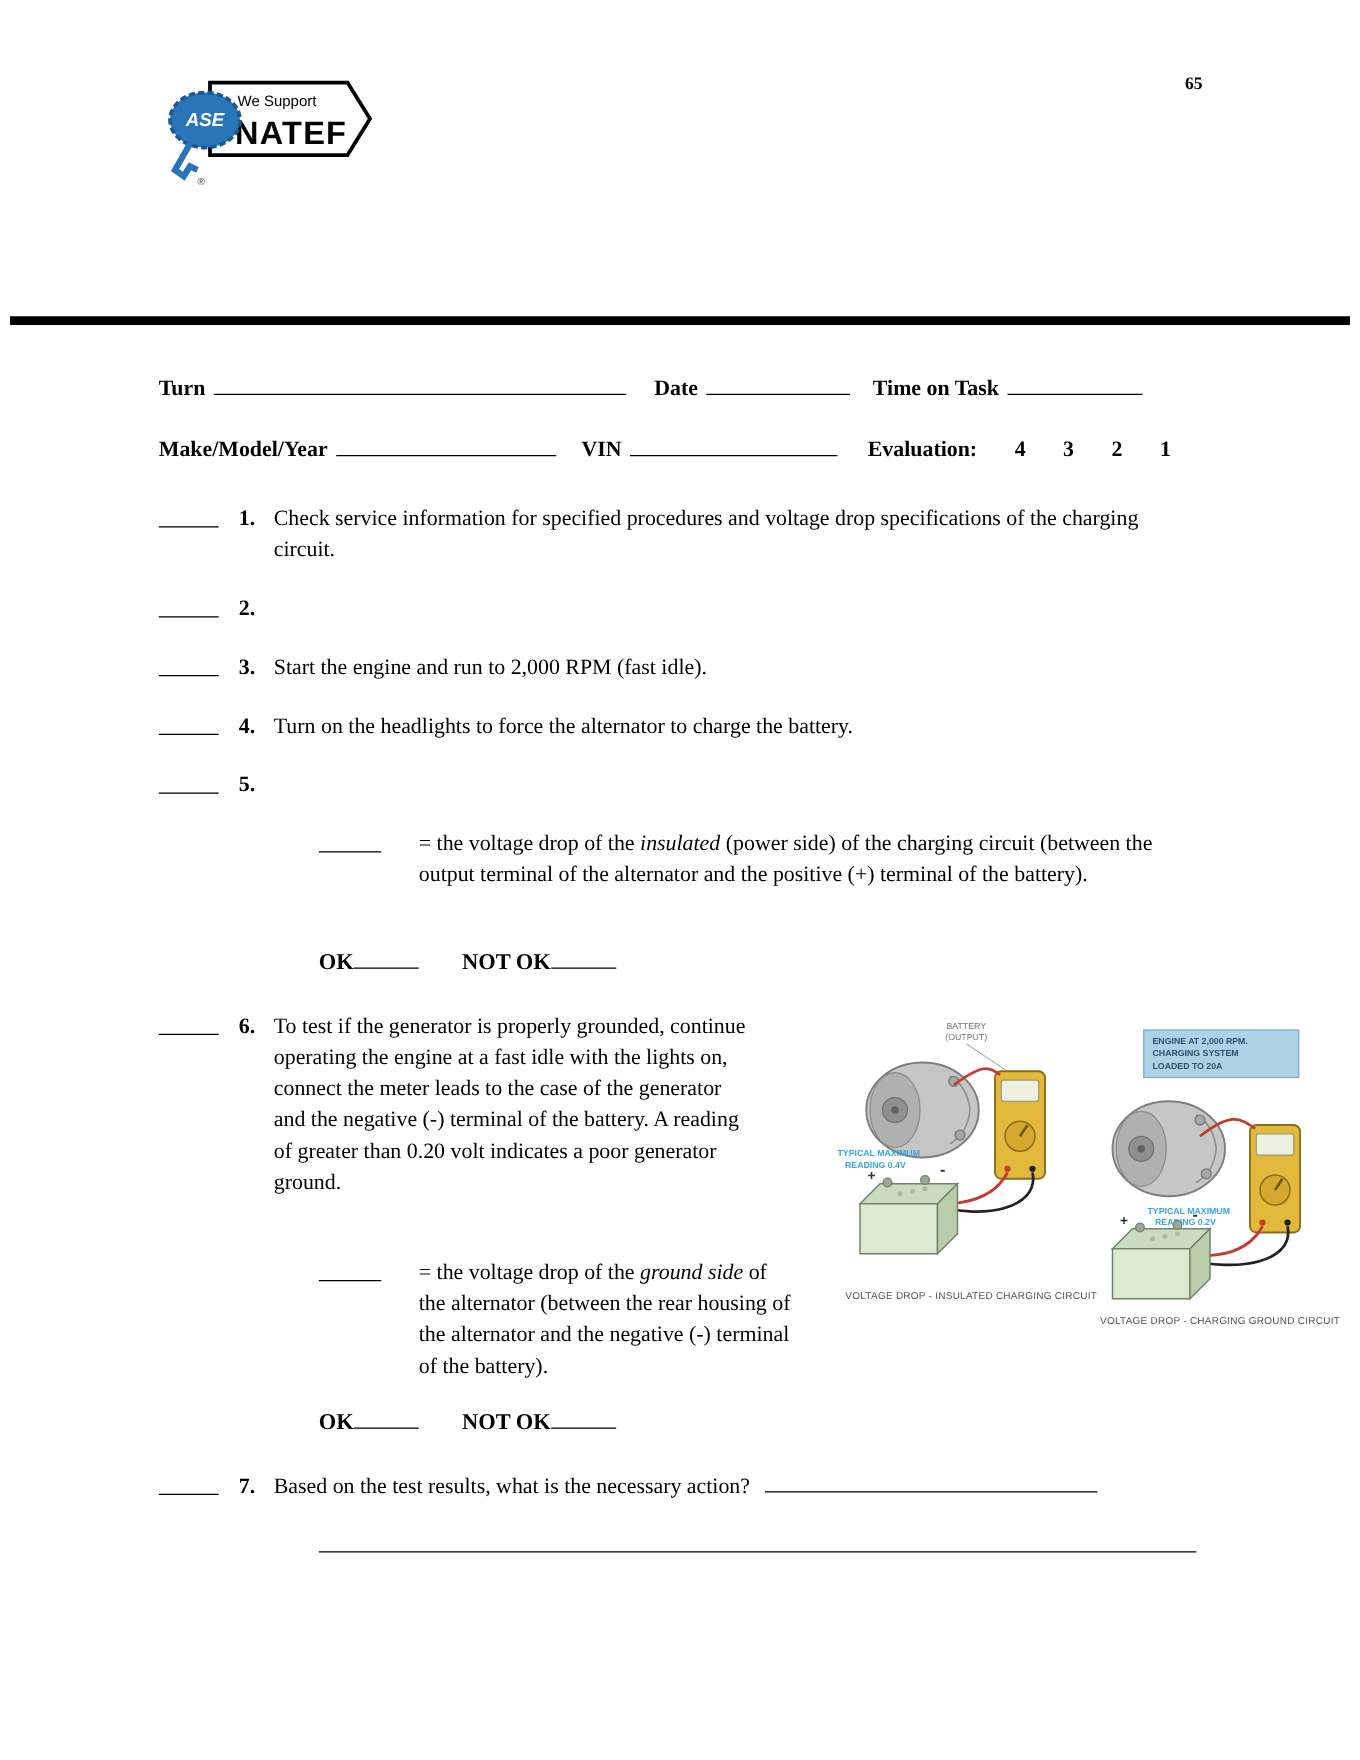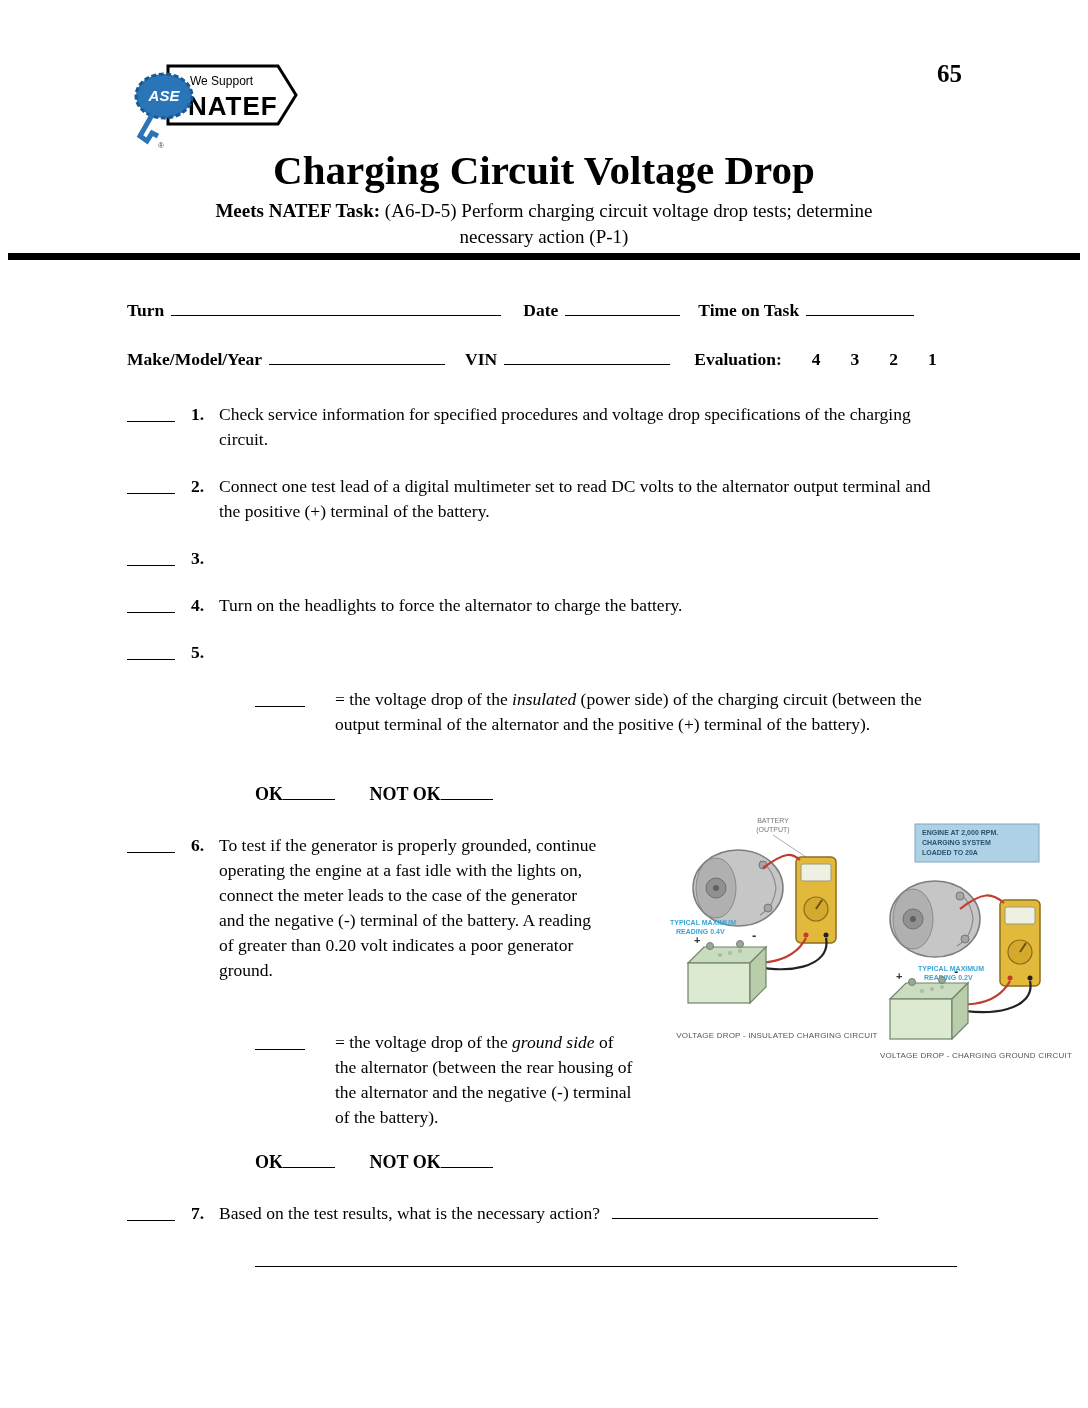--- a/index.html
+++ b/index.html
@@ -1,21 +1,21 @@
 <!DOCTYPE html>
 <html><head>
 <meta charset="utf-8">
 <style>
   * { margin:0; padding:0; box-sizing:border-box; }
   html,body { background:#ffffff; }
   .page {
     position:relative; width:1088px; height:1408px; background:#fff;
     font-family:"Liberation Serif", serif; color:#000; overflow:hidden;
   }
-  .page-number { position:absolute; top:60px; right:126px; font-size:25px; font-weight:bold; }
+  .page-number { position:absolute; top:60px; right:126px; font-size:14px; font-weight:bold; }
 
   .logo { position:absolute; top:52px; left:128px; }
 
   .header-block { position:absolute; top:148px; left:0; width:100%; text-align:center; }
   .title { font-size:41px; font-weight:bold; line-height:44px; }
   .subtitle { font-size:19px; line-height:26px; margin-top:6px; }
   .subtitle .bold { font-weight:bold; }
 
   .rule { position:absolute; top:253px; left:8px; width:1072px; height:7px; background:#000; }
 
@@ -67,28 +67,20 @@
       <polygon points="40,14 150,14 168,43 150,72 40,72" fill="#ffffff" stroke="#000000" stroke-width="3"></polygon>
       <text x="62" y="33" font-size="12" fill="#000">We Support</text>
       <text x="60" y="63" font-size="26" font-weight="bold" letter-spacing="1" fill="#000">NATEF</text>
       <ellipse cx="36" cy="44" rx="28" ry="22" fill="#2a74b8" stroke="#1a5a94" stroke-width="3" stroke-dasharray="5,2.5"></ellipse>
       <text x="36" y="49" text-anchor="middle" fill="#ffffff" font-style="italic" font-weight="bold" font-size="15">ASE</text>
       <path d="M24,63 L12,84 l7,5 5,-8 6,3" stroke="#2a74b8" stroke-width="5" fill="none"></path>
       <text x="30" y="96" font-size="8" fill="#444">®</text>
     </svg>
   </div>
 
-  <div class="header-block">
-    <div class="title">Charging Circuit Voltage Drop</div>
-    <div class="subtitle">
-      <span class="bold">Meets NATEF Task:</span>
-      <span>(A6-D-5)  Perform charging circuit voltage drop tests; determine</span><br>
-      <span>necessary action  (P-1)</span>
-    </div>
-  </div>
 
   <div class="rule"></div>
 
   <div class="content">
 
     <div class="form-row">
       <span class="bold">Turn</span>
       <span class="blank" style="width:330px; margin:0 22px 0 7px;"></span>
       <span class="bold">Date</span>
       <span class="blank" style="width:115px; margin:0 18px 0 7px;"></span>
@@ -110,26 +102,26 @@
 
     <div class="step">
       <span class="blank step-blank"></span>
       <span class="step-num">1.</span>
       <div class="step-text">Check service information for specified procedures and voltage drop specifications of the charging circuit.</div>
     </div>
 
     <div class="step">
       <span class="blank step-blank"></span>
       <span class="step-num">2.</span>
-      <div class="step-text">Connect one test lead of a digital multimeter set to read DC volts to the alternator output terminal and the positive (+) terminal of the battery.</div>
     </div>
 
     <div class="step">
       <span class="blank step-blank"></span>
       <span class="step-num">3.</span>
+      <div class="step-text">Start the engine and run to 2,000 RPM (fast idle).</div>
     </div>
 
     <div class="step">
       <span class="blank step-blank"></span>
       <span class="step-num">4.</span>
       <div class="step-text">Turn on the headlights to force the alternator to charge the battery.</div>
     </div>
 
     <div class="step">
       <span class="blank step-blank"></span>

